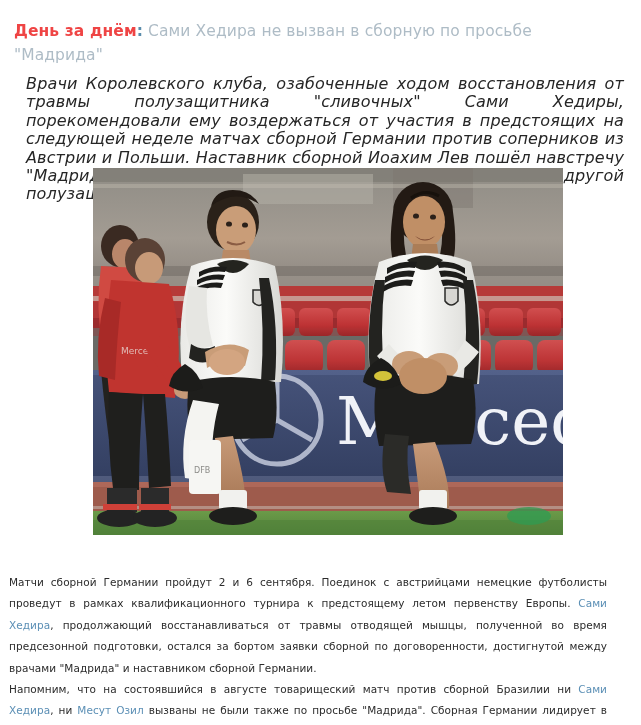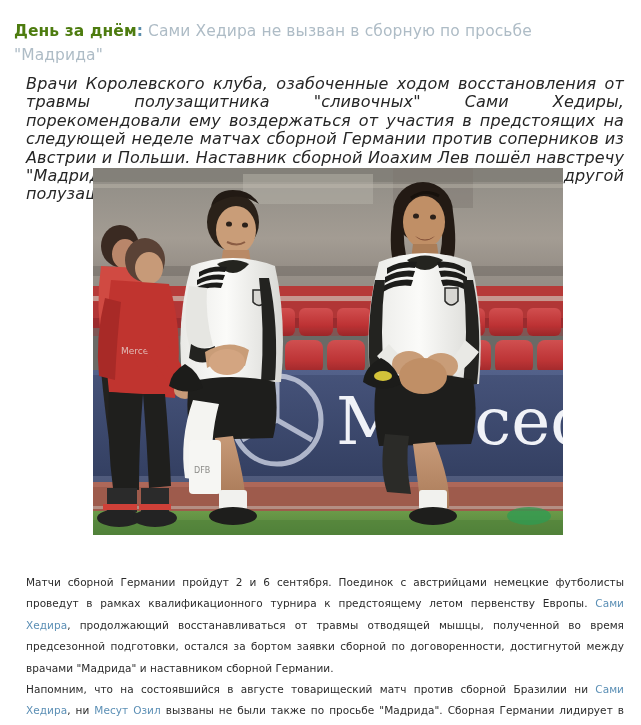--- a/index.html
+++ b/index.html
@@ -27,21 +27,21 @@
     left: 14px;
     top: 9px;
     width: 610px;
     font-size: 15.5px;
     line-height: 24px;
     font-family: "DejaVu Sans", sans-serif;
     color: #aebcc6;
     letter-spacing: 0.1px;
   }
   .headline .kicker {
-    color: #4d7c0f;
+    color: #ef4444;
     font-weight: bold;
   }
   .headline .colon {
     color: #5a8cab;
     font-weight: bold;
   }
   .headline .rest {
     color: #aebcc6;
     font-weight: normal;
   }
@@ -79,21 +79,21 @@
   .photo {
     position: absolute;
     inset: 0;
     overflow: hidden;
   }
   .photo svg { display: block; }
 
   
   .body-p {
     position: absolute;
-    left: 26px;
+    left: 9px;
     width: 598px;
     font-family: "DejaVu Sans", sans-serif;
     font-size: 10.5px;
     line-height: 21.5px;
     color: #2b2b2b;
     text-align: justify;
     letter-spacing: 0.05px;
   }
   .body-p.p1 { top: 561px; }
   .body-p.p2 { top: 668px; }

